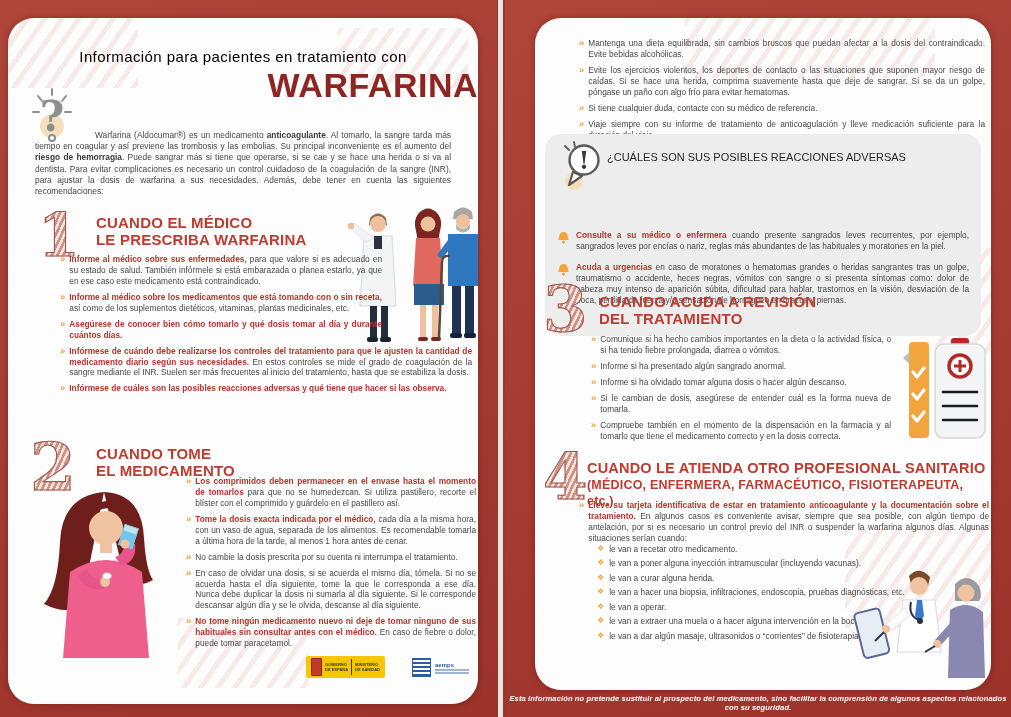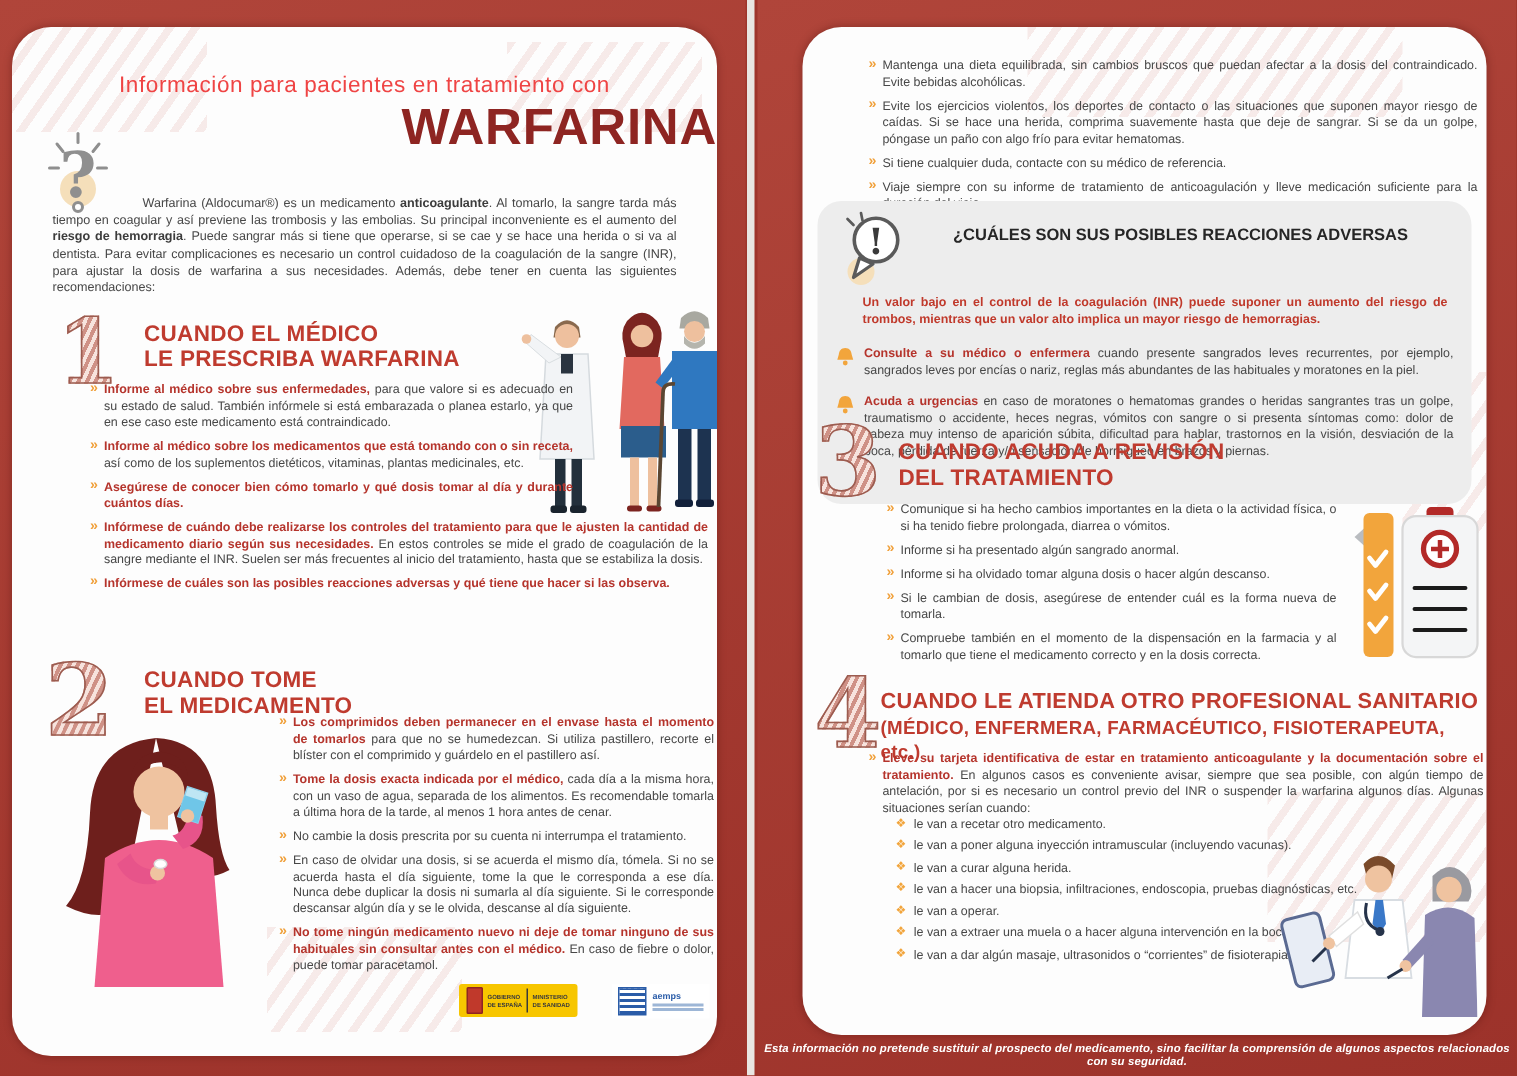--- a/index.html
+++ b/index.html
@@ -3,37 +3,37 @@
 <meta charset="utf-8">
 <style>
   html,body{margin:0;padding:0;}
   body{width:1011px;height:717px;position:relative;overflow:hidden;
        background:#9e352b;font-family:"Liberation Sans",sans-serif;}
   .abs{position:absolute;}
   .page{position:absolute;top:0;height:717px;background:linear-gradient(160deg,#b0453a 0%,#a43background 40%,#9c322a 100%);background:linear-gradient(160deg,#b0453a,#9c322a);}
   .gapline{position:absolute;left:498px;top:0;width:5px;height:717px;background:#e9e6e2;}
   .white{position:absolute;background:#fdfdfd;border-radius:26px;box-shadow:0 0 6px rgba(60,10,5,.35);overflow:hidden;}
   .stripes{position:absolute;background:repeating-linear-gradient(125deg,rgba(190,70,58,.10) 0 5px,transparent 5px 14px);}
-  .kicker{position:absolute;width:100%;text-align:center;font-size:15px;color:#ef4444;letter-spacing:.4px;}
+  .kicker{position:absolute;width:100%;text-align:center;font-size:15px;color:#000000;letter-spacing:.4px;}
   .title{position:absolute;width:100%;text-align:center;font-size:34px;font-weight:800;color:#8e2522;letter-spacing:.5px;}
   .intro{position:absolute;font-size:8.4px;line-height:1.33;color:#474747;text-align:justify;text-indent:60px;}
   .intro b{color:#3c3c3c;}
   .secnum{position:absolute;font-family:"DejaVu Serif",serif;font-weight:700;line-height:.9;
           background:repeating-linear-gradient(115deg,#cf9186 0 2.6px,#f7e3dd 2.6px 5.2px);
           -webkit-background-clip:text;background-clip:text;color:transparent;
           -webkit-text-stroke:1.1px #9c5c50;}
   .sechead{position:absolute;font-size:15px;line-height:16.5px;font-weight:800;color:#bf3b2f;letter-spacing:.2px;}
   .blist{position:absolute;}
   .b{display:flex;gap:4px;margin-bottom:5px;}
   .mk{color:#f0a03a;font-weight:700;font-size:9.5px;line-height:10px;flex:0 0 auto;}
   .tx{font-size:8.3px;line-height:1.32;color:#474747;text-align:justify;}
   .lead{color:#b5342c;font-weight:700;}
   .narrow{width:322px;}
   .panel{position:absolute;background:#ededed;border-radius:16px;}
-  .phead{position:absolute;text-align:center;font-size:11px;line-height:14px;font-weight:700;color:#262626;}
+  .phead{position:absolute;text-align:left;font-size:11px;line-height:14px;font-weight:400;color:#262626;}
   .pintro{position:absolute;font-size:8.3px;line-height:1.35;color:#c0392b;font-weight:700;text-align:justify;}
   .bellrow{position:absolute;display:flex;gap:6px;}
   .bellrow svg{flex:0 0 auto;margin-top:1px;}
   .sb{display:flex;gap:5px;margin-bottom:3.5px;}
   .smk{color:#f2a53c;font-size:8px;line-height:10px;flex:0 0 auto;}
   .footer{position:absolute;width:100%;text-align:center;font-size:7.6px;font-style:italic;font-weight:700;color:#ffffff;letter-spacing:.1px;}
   .govlogo{position:absolute;background:#f7c600;display:flex;align-items:center;gap:3px;padding:2px 5px;border-radius:2px;}
   .crest{width:9px;height:16px;background:#c0392b;border-radius:1px;border:1px solid #8e2522;}
   .govtxt{display:flex;flex-direction:column;font-size:4px;line-height:5px;font-weight:700;color:#3a3a3a;}
   .gdiv{width:1px;height:16px;background:#3a3a3a;}
@@ -237,21 +237,20 @@
           <line x1="4" y1="6" x2="8" y2="10"></line>
             <line x1="13" y1="2" x2="14" y2="7"></line>
         </g>
         <path d="M12,32 L8,45 L21,36 Z" fill="#ffffff" stroke="#5a5a5a" stroke-width="2.2" stroke-linejoin="round"></path>
         <circle cx="23" cy="20" r="14.5" fill="#ffffff" stroke="#5a5a5a" stroke-width="2.4"></circle>
         <text x="23" y="29" font-size="24" font-weight="bold" fill="#3a3a3a" text-anchor="middle" font-family="DejaVu Serif">!</text>
       </svg>
       <div class="phead" style="left:62px;top:16px;width:360px;">
         <div>¿CUÁLES SON SUS POSIBLES REACCIONES ADVERSAS</div>
       </div>
-      <div class="pintro" style="left:30px;top:62px;width:390px;">Un valor bajo en el control de la coagulación (INR) puede suponer un aumento del riesgo de trombos, mientras que un valor alto implica un mayor riesgo de hemorragias.</div>
       <div class="bellrow" style="left:12px;top:96px;width:412px;">
         <svg width="13" height="13" viewBox="0 0 13 13">
             <path d="M6.5,1 c2.7,0 4.1,1.9 4.3,4.4 l1,3.5 h-10.6 l1,-3.5 c0.2,-2.5 1.6,-4.4 4.3,-4.4 z" fill="#f2a53c"></path>
             <circle cx="6.5" cy="11" r="1.6" fill="#f2a53c"></circle>
           </svg>
         <span class="tx"><span class="lead">Consulte a su médico o enfermera</span><span> cuando presente sangrados leves recurrentes, por ejemplo, sangrados leves por encías o nariz, reglas más abundantes de las habituales y moratones en la piel.</span></span>
       </div>
       <div class="bellrow" style="left:12px;top:128px;width:412px;">
         <svg width="13" height="13" viewBox="0 0 13 13">
             <path d="M6.5,1 c2.7,0 4.1,1.9 4.3,4.4 l1,3.5 h-10.6 l1,-3.5 c0.2,-2.5 1.6,-4.4 4.3,-4.4 z" fill="#f2a53c"></path>

